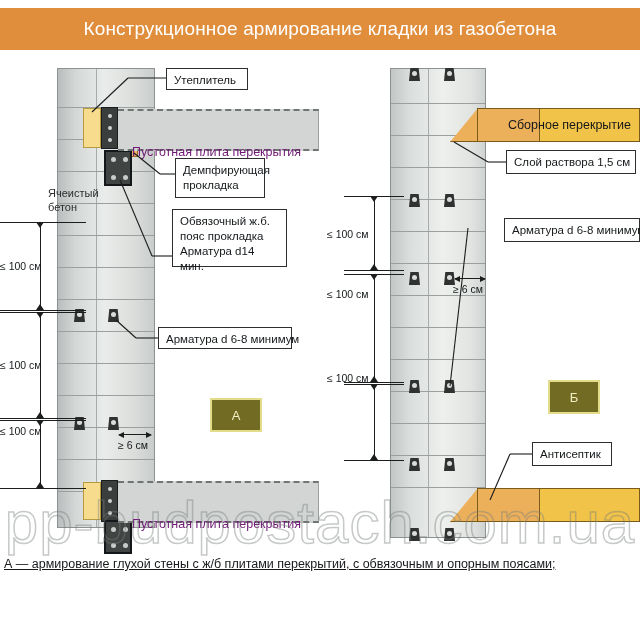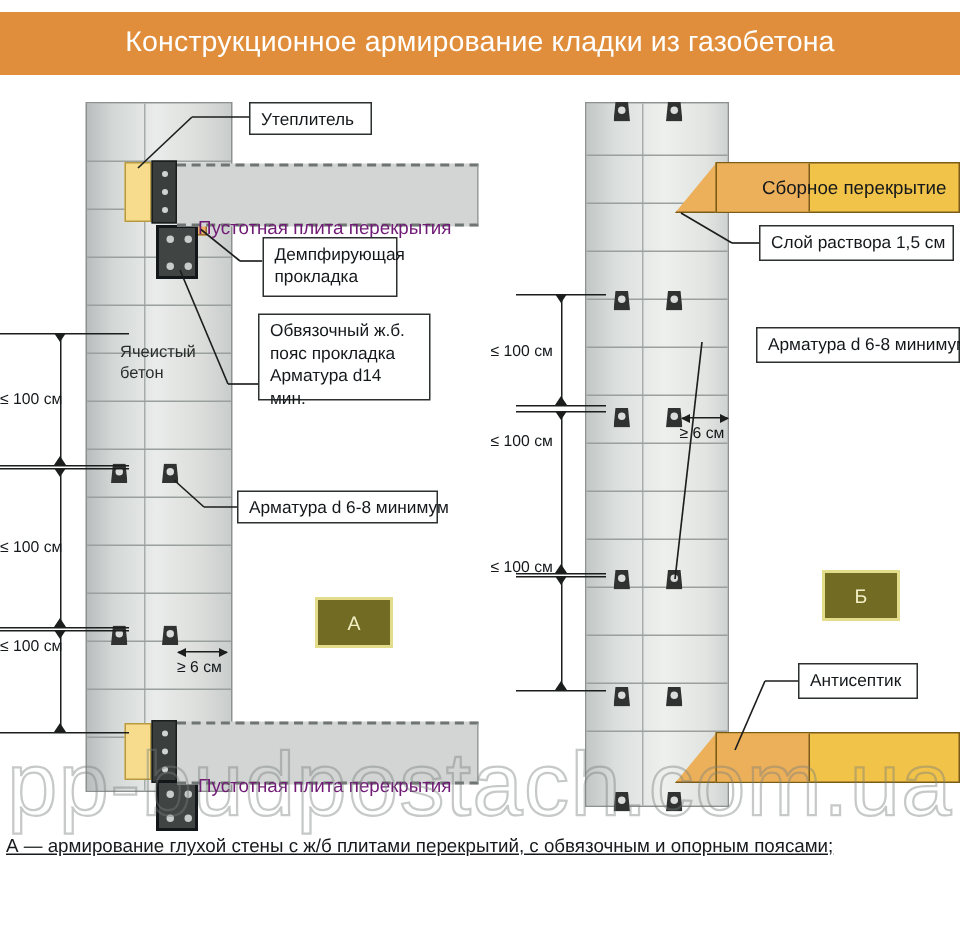--- a/index.html
+++ b/index.html
@@ -121,21 +121,21 @@
         <div class="course" style="top:198px;"></div>
         <div class="course" style="top:230px;"></div>
         <div class="course" style="top:262px;"></div>
         <div class="course" style="top:294px;"></div>
         <div class="course" style="top:326px;"></div>
         <div class="course" style="top:358px;"></div>
         <div class="course" style="top:390px;"></div>
         <div class="course" style="top:422px;"></div>
       </div>
 
-      <div class="walltext" style="left:80px;top:136px;margin-top:42px;">Ячеистый
+      <div class="walltext" style="left:48px;top:136px;">Ячеистый
 бетон</div>
 
       <div class="insul" style="left:83px;top:58px;width:18px;height:40px;"></div>
 
       <div class="damper" style="left:124px;top:95px;width:14px;height:12px;"></div>
 
       <div class="bracket" style="left:101px;top:57px;width:17px;height:42px;">
         <span class="pin" style="left:6px;top:6px;"></span>
         <span class="pin" style="left:6px;top:18px;"></span>
         <span class="pin" style="left:6px;top:30px;"></span>

